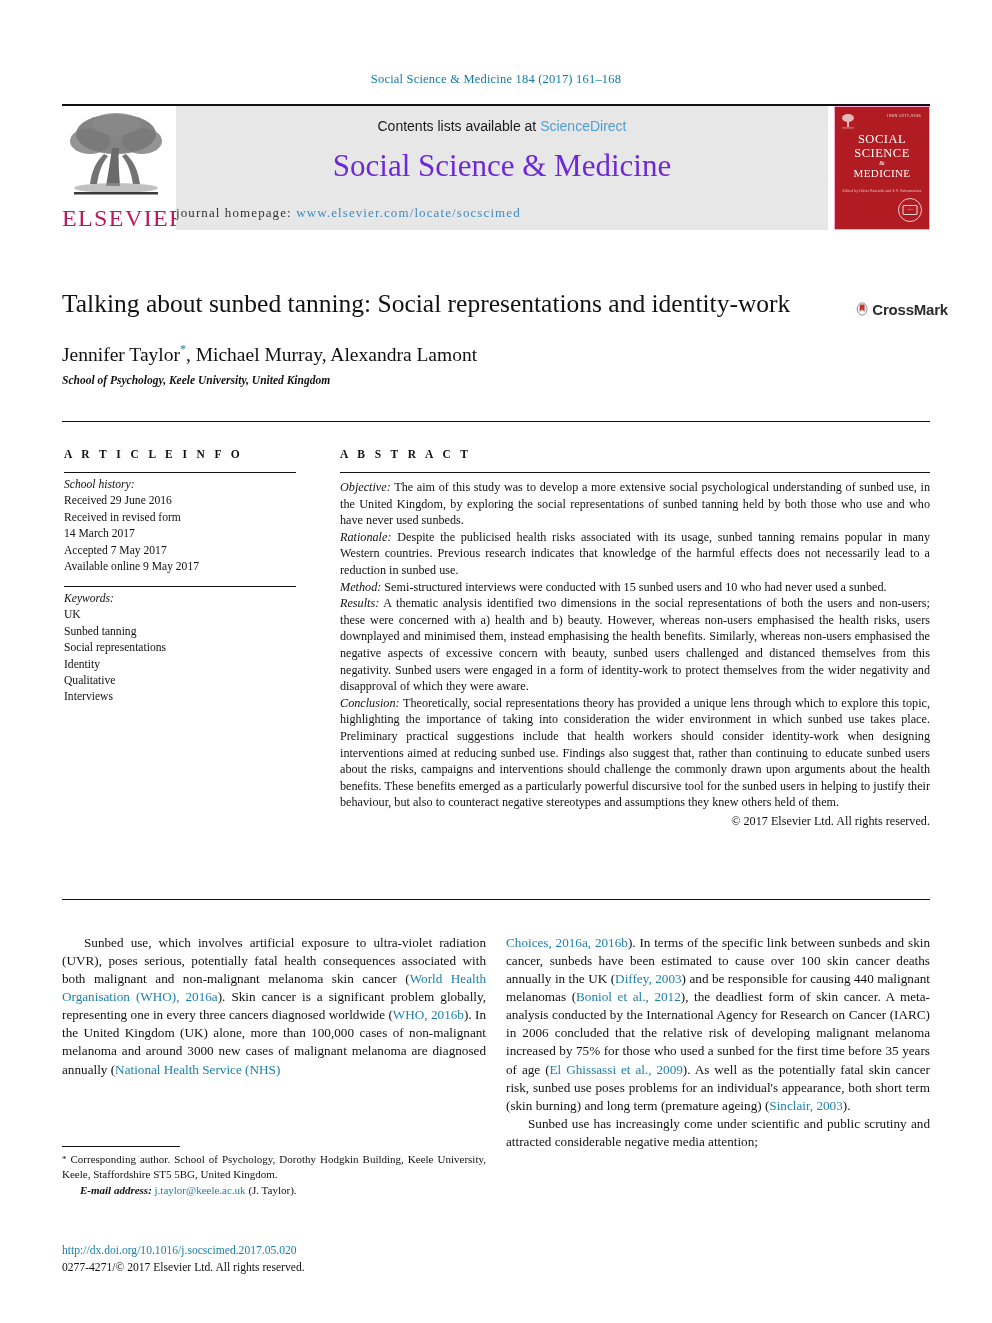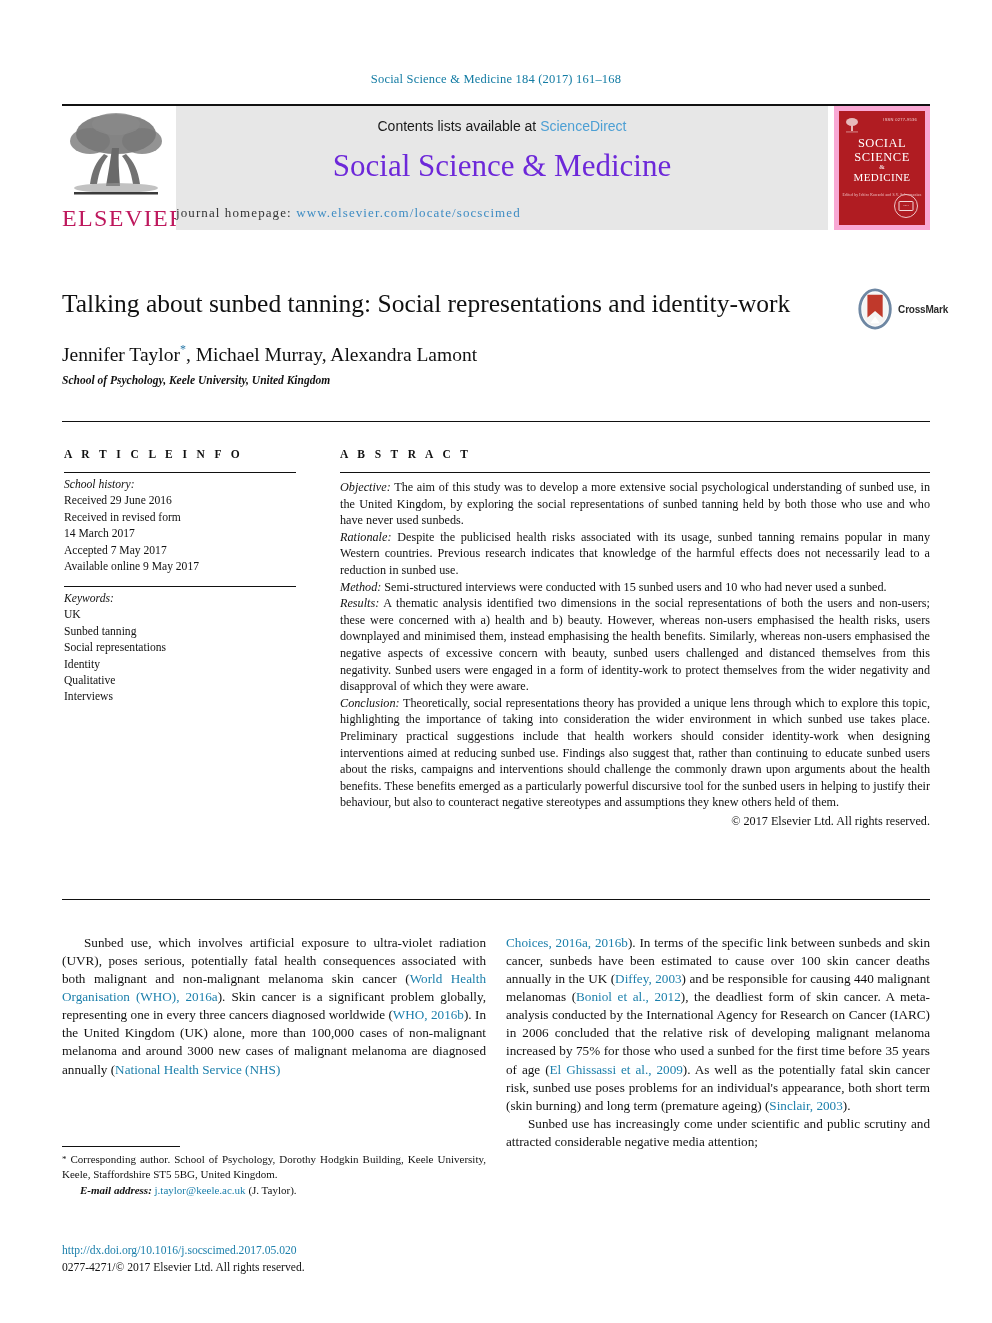--- a/index.html
+++ b/index.html
@@ -103,21 +103,21 @@
     letter-spacing: 1.1px;
     color: #333;
   }
   .homepage-line .hp-link { color: #3e8cc3; }
 
   .cover-thumb {
     width: 96px;
     flex: 0 0 96px;
     background: #b01c22;
     position: relative;
-    border: 5px solid #f9a8d4;
+    border: 1px solid #f9a8d4;
     box-sizing: border-box;
     overflow: hidden;
   }
   .cover-top-label {
     position: absolute;
     top: 6px; right: 8px;
     font-family: "Liberation Sans", sans-serif;
     font-size: 4px;
     color: #f2cfd0;
     letter-spacing: 0.3px;
@@ -207,21 +207,21 @@
     position: absolute;
     left: 856px;
     top: 286px;
     width: 92px;
     height: 46px;
     display: flex;
     align-items: center;
   }
   .crossmark-text {
     font-family: "Liberation Sans", sans-serif;
-    font-size: 10px;
+    font-size: 15px;
     font-weight: bold;
     color: #2b2b2b;
     margin-left: 4px;
     letter-spacing: -0.2px;
   }
 
   
   .rule-top {
     position: absolute;
     left: 62px;

